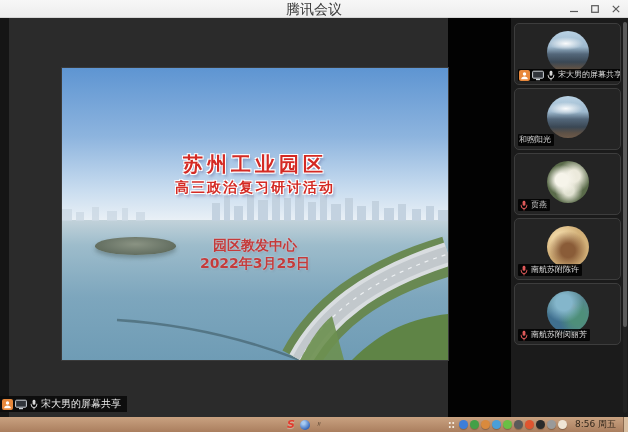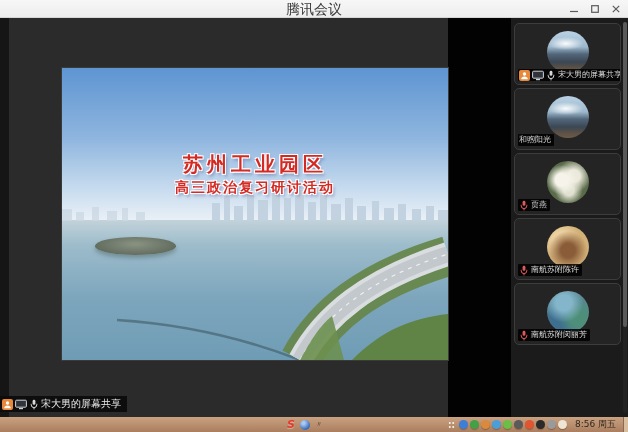--- a/index.html
+++ b/index.html
@@ -136,20 +136,24 @@
           <path d="M 238 292 C 262 248 305 212 386 186" stroke="#d9dde0" stroke-width="24" fill="none"></path>
           <path d="M 238 292 C 262 248 305 212 386 186" stroke="#c2c8cc" stroke-width="16" fill="none"></path>
           <path d="M 238 292 C 262 248 305 212 386 186" stroke="#eef1f3" stroke-width="1.2" fill="none" stroke-dasharray="4 5"></path>
           <path d="M 290 292 C 320 262 350 250 386 246 L 386 292 Z" fill="#5f8446"></path>
           <path d="M 238 292 C 250 270 258 258 270 248 L 282 292 Z" fill="#6d9050" opacity="0.9"></path>
         </svg>
         <div class="slide-title">
           <div class="l1">苏州工业园区</div>
           <div class="l2">高三政治复习研讨活动</div>
         </div>
+        <div class="slide-sub">
+          <div>园区教发中心</div>
+          <div>2022年3月25日</div>
+        </div>
       </div>
 
       <div class="share-label">
         <span class="lbl-icons">
             <span class="lic">
               <svg width="11" height="11" viewBox="0 0 11 11">
                 <rect width="11" height="11" rx="2" fill="#e8883b"></rect>
                 <circle cx="5.5" cy="4" r="1.7" fill="#fff"></circle>
                 <path d="M2.2 9.3c0-1.8 1.5-2.8 3.3-2.8s3.3 1 3.3 2.8z" fill="#fff"></path>
               </svg>

